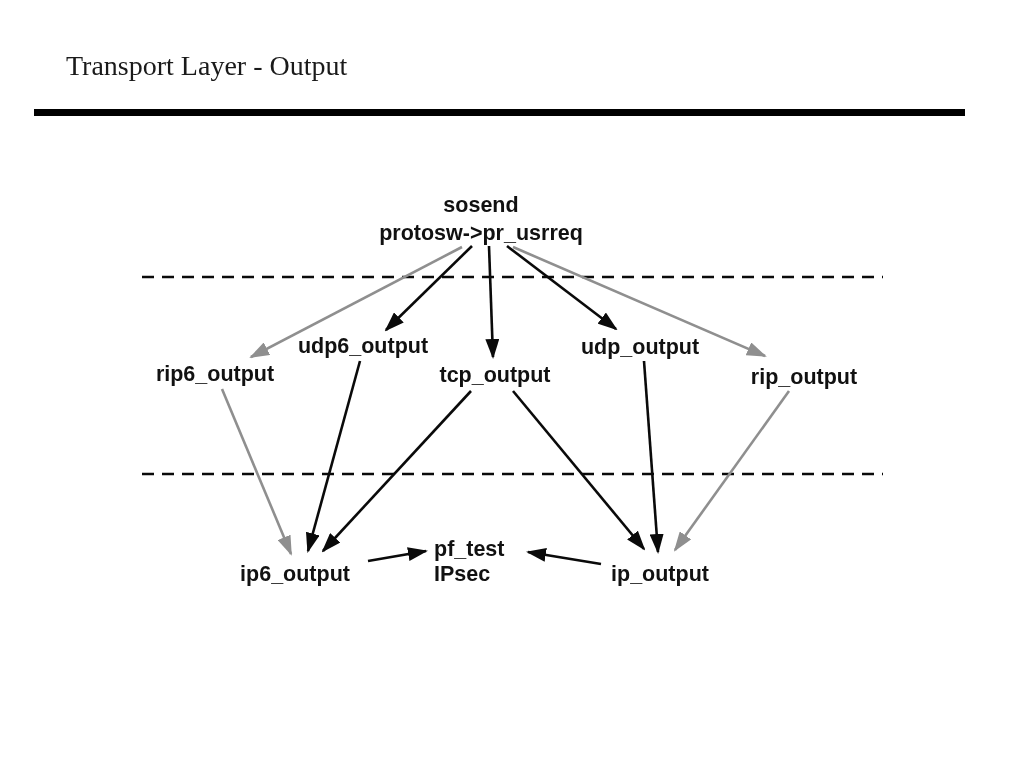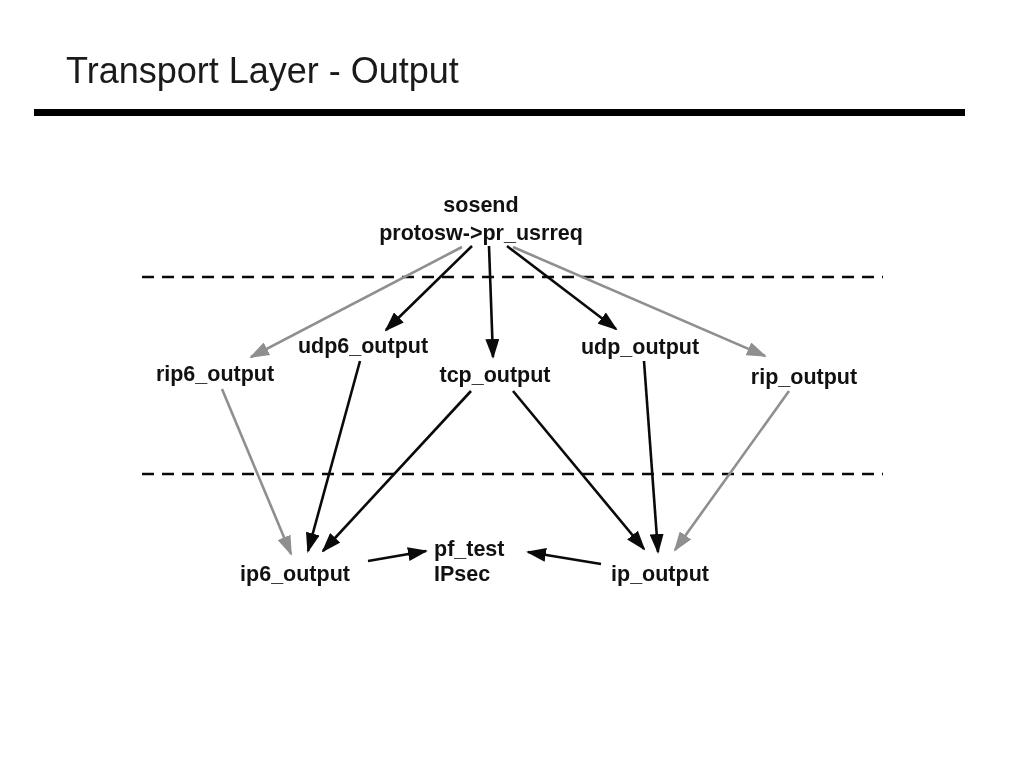--- a/index.html
+++ b/index.html
@@ -9,22 +9,22 @@
     height: 768px;
     background: #ffffff;
     overflow: hidden;
     font-family: "Liberation Sans", sans-serif;
   }
   .slide-title {
     position: absolute;
     left: 66px;
     top: 50px;
     margin: 0;
-    font-family: Liberation Sans, sans-serif;
-    font-size: 36px;
+    font-family: Liberation Serif, serif;
+    font-size: 28px;
     font-weight: 400;
     letter-spacing: 0px;
     color: #1a1a1a;
     white-space: nowrap;
     text-align: center;
   }
   .title-rule {
     position: absolute;
     left: 34px;
     top: 109px;

